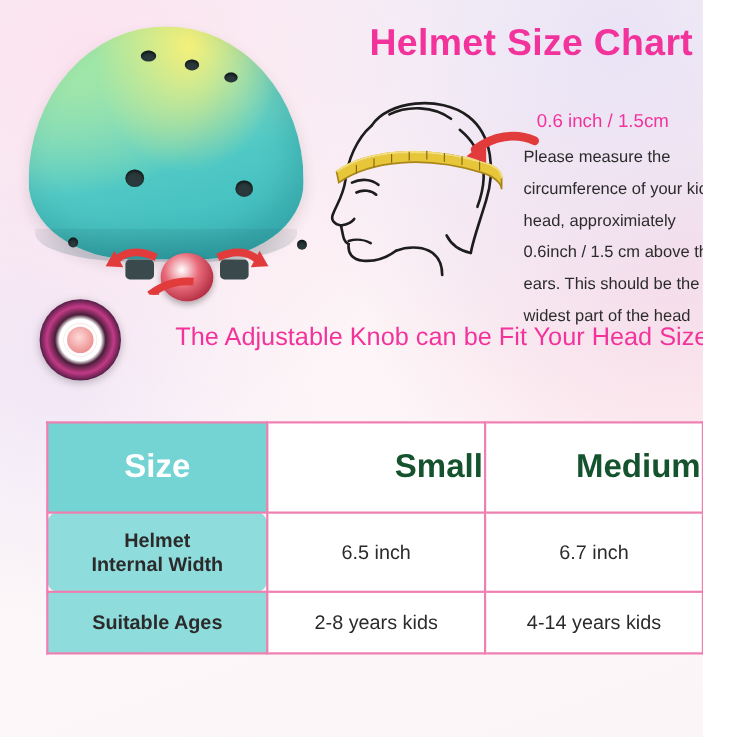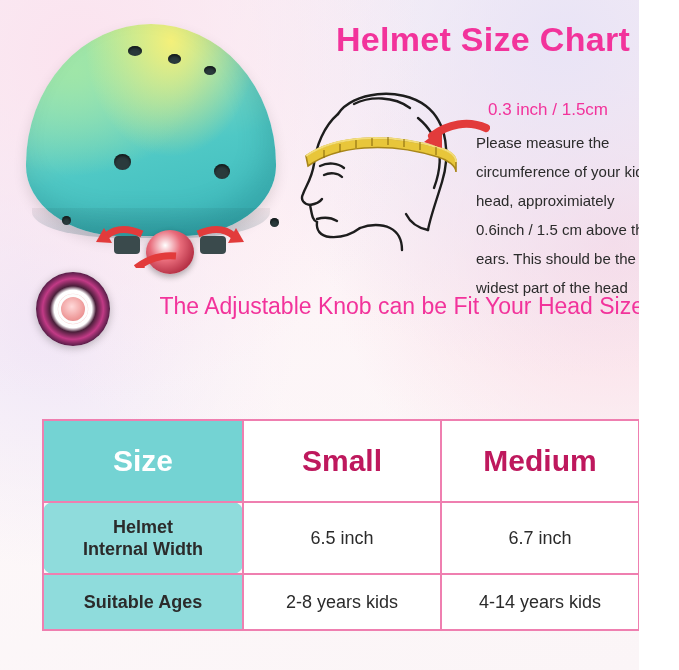--- a/index.html
+++ b/index.html
@@ -184,41 +184,40 @@
   }
 
   
   .table {
     position: absolute;
     left: 42px;
     top: 383px;
     width: 596px;
     border-collapse: collapse;
     table-layout: fixed;
-    margin-top: 36px;
   }
   .table td {
     border: 2px solid #ef7fb0;
     text-align: center;
     vertical-align: middle;
     color: #2b2b2b;
   }
   .col-a { width: 200px; }
   .col-b { width: 198px; }
   .col-c { width: 198px; }
 
   .hdr td {
     background: #74d3d3;
     height: 78px;
     color: #ffffff;
     font-size: 30px;
     font-weight: bold;
   }
   .hdr td.lbl { font-size: 30px; }
-  .hdr td.val { color: #be185d; background: #ffffff; }
+  .hdr td.val { color: #14532d; background: #ffffff; text-align: right; }
   .hdr td.val-first { background: #ffffff; }
 
   .rowlabel {
     background: #8fdcdc;
     font-weight: bold;
     font-size: 18px;
     color: #223;
     line-height: 22px;
   }
   .cell {
@@ -298,21 +297,21 @@
     </svg>
   </div>
 
   <div class="measure-arrow">
     <svg width="70" height="40" viewBox="0 0 70 40">
       <path d="M66 10 C48 2, 28 6, 12 18" stroke="#e23b3b" stroke-width="8" fill="none" stroke-linecap="round"></path>
       <path d="M4 24 L22 10 L22 30 Z" fill="#e23b3b"></path>
     </svg>
   </div>
 
-  <div class="measure-headline">0.3 inch / 1.5cm</div>
+  <div class="measure-headline">0.6 inch / 1.5cm</div>
   <div class="measure-body">Please measure the circumference of your kids' head, approximiately 0.6inch / 1.5 cm above the ears. This should be the widest part of the head</div>
 
   <div class="knob-photo"></div>
 
   <div class="adjustable-line">The Adjustable Knob can be Fit Your Head Size</div>
 
 
   <table class="table">
     <colgroup>
       <col class="col-a">

